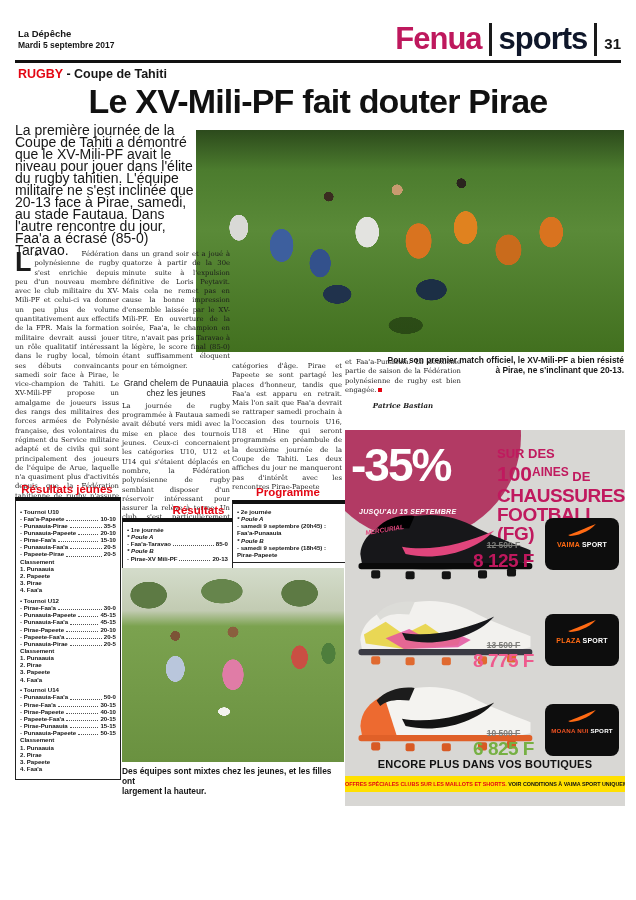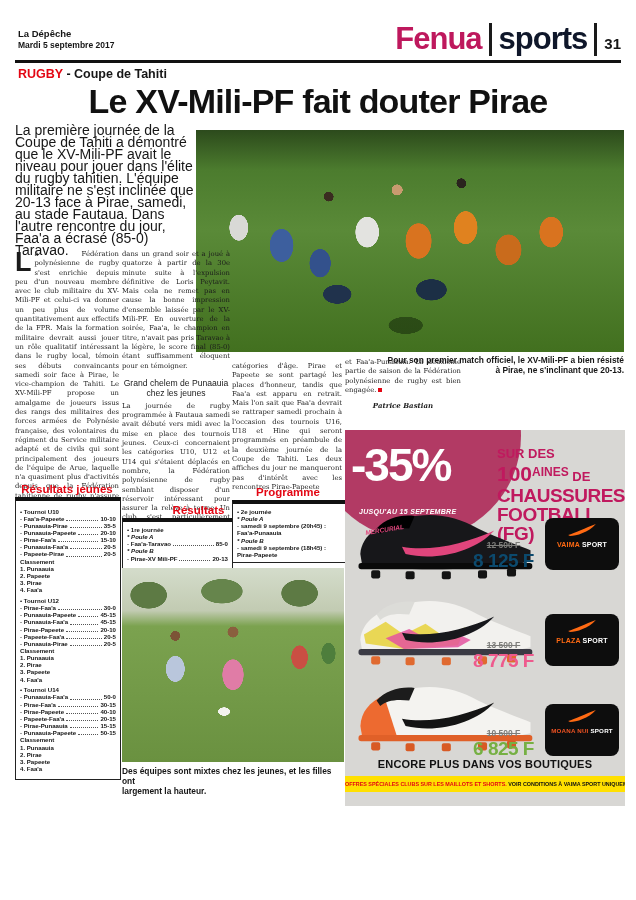--- a/index.html
+++ b/index.html
@@ -341,21 +341,21 @@
             <rect x="24" y="82" width="10" height="9" rx="2"></rect>
             <rect x="62" y="83" width="10" height="9" rx="2"></rect>
             <rect x="102" y="83" width="10" height="9" rx="2"></rect>
             <rect x="142" y="82" width="10" height="9" rx="2"></rect>
             <rect x="174" y="80" width="10" height="9" rx="2"></rect>
           </g>
       </svg>
       <span class="merc-label">MERCURIAL</span>
       <div class="price-block">
         <div class="old-price">12 500 F</div>
-        <div class="price" style="color: #0c4a6e;">8 125 F</div>
+        <div class="price" style="color: #be185d;">8 125 F</div>
       </div>
       <div class="badge">
         <svg width="30" height="12" viewBox="0 0 32 13">
             <path d="M1 12 C8 10 20 4 31 0 C23 9 10 13 3 13 Z" fill="#ff6a13"></path>
           </svg>
         <div class="store"><span style="color: rgb(255, 106, 19);">VAIMA</span><span> SPORT</span></div>
       </div>
     </div>
 
     <div class="shoe-row row2">

